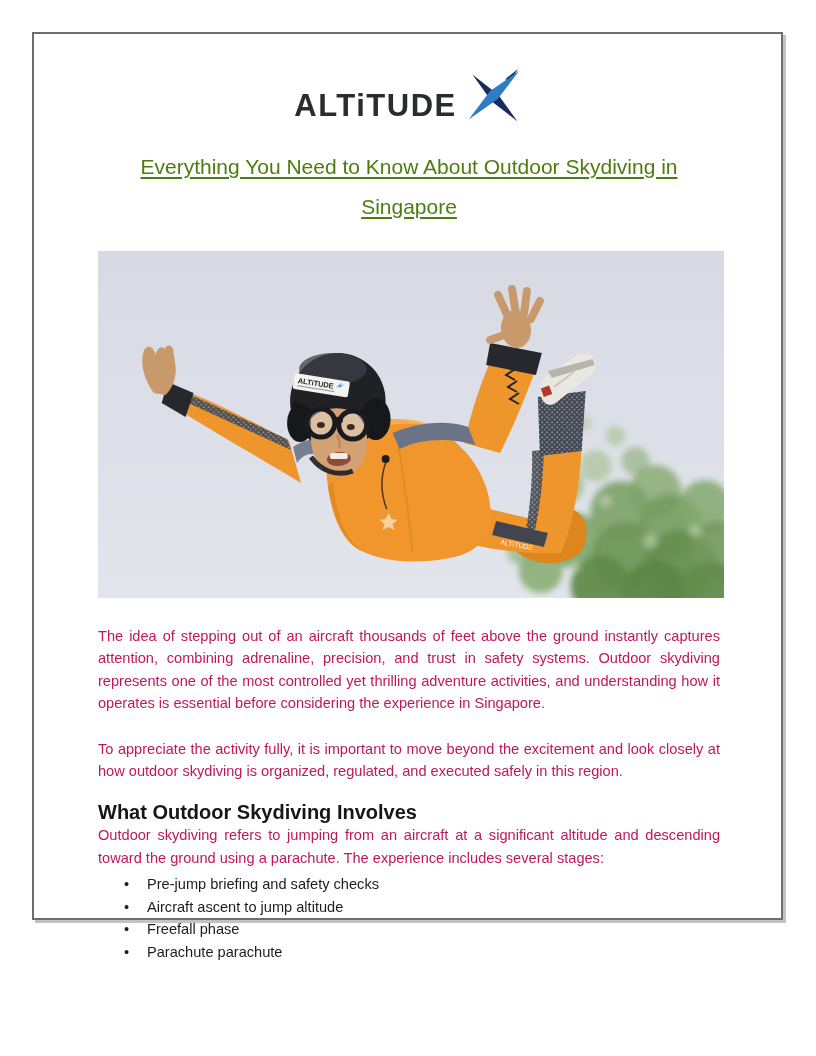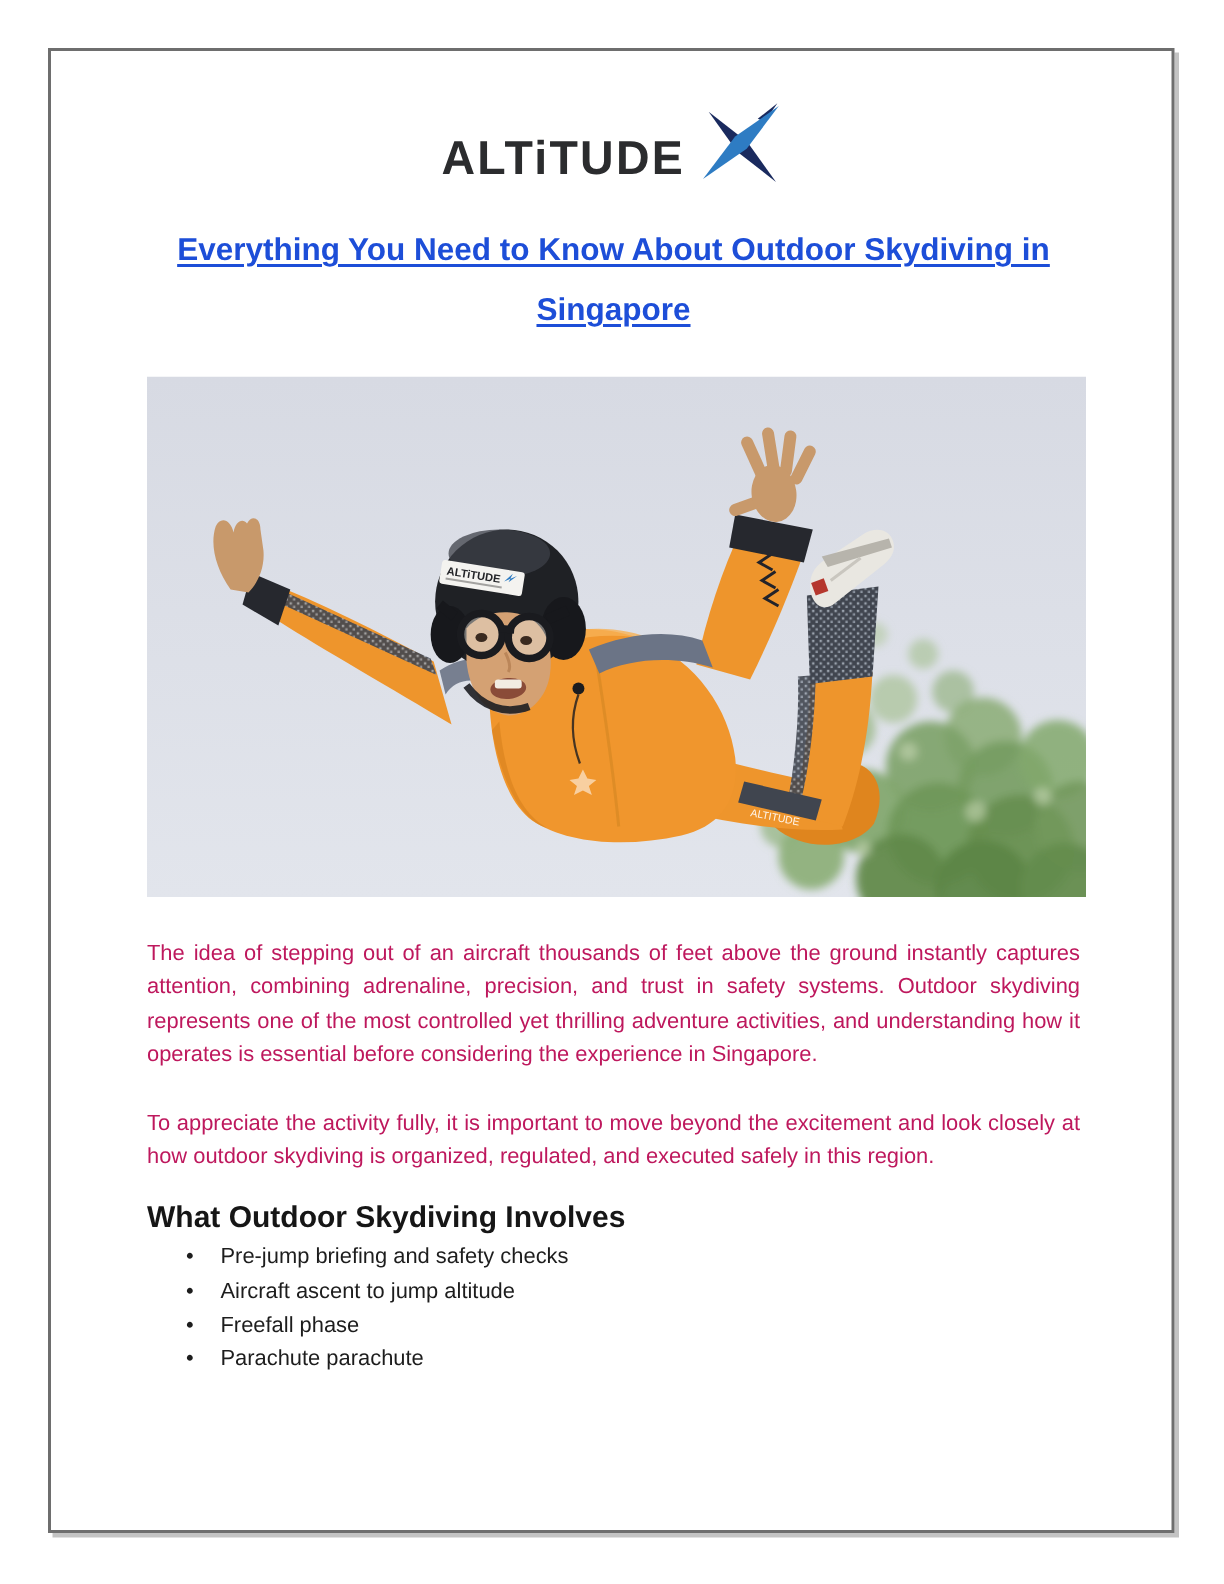--- a/index.html
+++ b/index.html
@@ -6,21 +6,21 @@
   html, body { background: #ffffff; }
   body {
     width: 816px; height: 1056px;
     font-family: "Liberation Sans", sans-serif;
     color: #1d1d1d;
     position: relative;
     overflow: hidden;
   }
   .page-frame {
     position: absolute; left: 32px; top: 32px;
-    width: 751px; height: 990px;
+    width: 751px; height: 888px;
     background: #ffffff;
     border: 2px solid #6e6e6e;
     box-shadow: 3px 3px 0 0 #c3c3c3;
   }
   .content {
     padding: 13px 61px 0 64px; 
   }
   
   .logo-block { text-align: center; margin-top: 12px; }
   .logo-row {
@@ -35,21 +35,21 @@
   }
   .x-mark { width: 62px; height: 58px; margin-left: 5px; margin-bottom: -4px; }
   .tagline {
     margin-top: 3px;
     font-size: 10.5px; letter-spacing: 4.6px; color: #3c3d40;
     font-weight: 400;
   }
   
   .doc-title {
     margin-top: 26px;
-    font-size: 21px; font-weight: 700; color: #1d4ed8;
+    font-size: 21px; font-weight: 400; color: #4d7c0f;
     text-align: center; line-height: 40px;
     text-decoration: underline;
     text-decoration-thickness: 1.5px;
     text-underline-offset: 3px;
   }
   
   .hero-photo { margin-top: 24px; width: 626px; height: 347px; display: block; }
   svg text { font-family: "Liberation Sans", sans-serif; }
   
   .body-par {
@@ -219,20 +219,21 @@
             <rect x="4" y="11.5" width="38" height="1.4" fill="#a3a2a0"></rect>
           </g>
         </g>
       </g>
     </svg>
 
     <p class="body-par par-1">The idea of stepping out of an aircraft thousands of feet above the ground instantly captures attention, combining adrenaline, precision, and trust in safety systems. Outdoor skydiving represents one of the most controlled yet thrilling adventure activities, and understanding how it operates is essential before considering the experience in Singapore.</p>
     <p class="body-par par-2">To appreciate the activity fully, it is important to move beyond the excitement and look closely at how outdoor skydiving is organized, regulated, and executed safely in this region.</p>
 
     <h2 class="section-heading">What Outdoor Skydiving Involves</h2>
+    <p class="body-par section-intro">Outdoor skydiving refers to jumping from an aircraft at a significant altitude and descending toward the ground using a parachute. The experience includes several stages:</p>
 
     <ul class="stages">
       <li>Pre-jump briefing and safety checks</li>
       <li>Aircraft ascent to jump altitude</li>
       <li>Freefall phase</li>
       <li>Parachute parachute</li>
     </ul>
 
   </div>
 </div>

